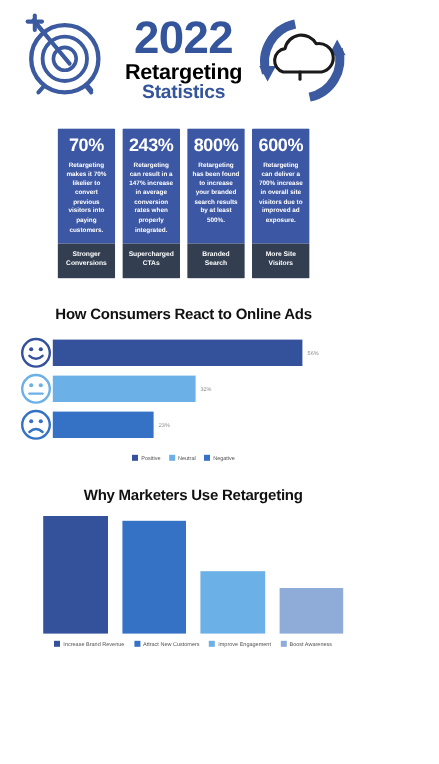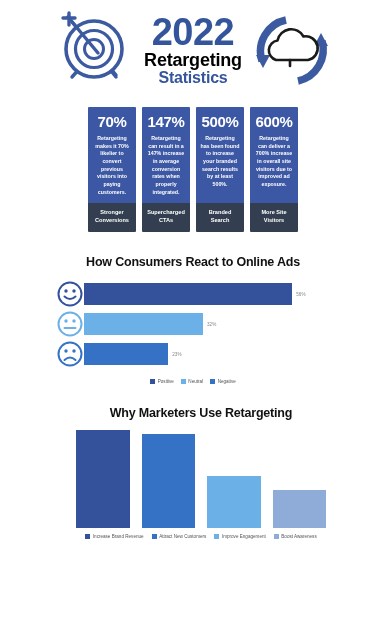--- a/index.html
+++ b/index.html
@@ -1,21 +1,21 @@
 <!DOCTYPE html>
 <html><head>
 <meta charset="utf-8">
 <style>
   html,body{margin:0;padding:0;}
   body{
     width:366px;height:637px;background:#ffffff;
     font-family:"Liberation Sans", sans-serif;
     color:#111;overflow:hidden;position:relative;
   }
-  .page{width:306px;height:637px;position:relative;margin-left:40px;}
+  .page{width:306px;height:637px;position:relative;}
 
   
   .header{
     display:flex;align-items:center;justify-content:center;
     gap:4px;padding:6px 0 2px 0;height:95px;box-sizing:border-box;
   }
   .target-icon{width:92px;height:90px;flex:0 0 92px;}
   .cloud-icon{width:92px;height:90px;flex:0 0 92px;}
   .title-block{
     display:flex;flex-direction:column;align-items:center;
@@ -151,29 +151,29 @@
     <div class="card">
       <div class="card-top">
         <div class="card-num">70%</div>
         <div class="card-desc">Retargeting makes it 70% likelier to convert previous visitors into paying customers.</div>
       </div>
       <div class="card-foot">Stronger Conversions</div>
     </div>
 
     <div class="card">
       <div class="card-top">
-        <div class="card-num">147%</div>
+        <div class="card-num">243%</div>
         <div class="card-desc">Retargeting can result in a 147% increase in average conversion rates when properly integrated.</div>
       </div>
       <div class="card-foot">Supercharged CTAs</div>
     </div>
 
     <div class="card">
       <div class="card-top">
-        <div class="card-num">500%</div>
+        <div class="card-num">800%</div>
         <div class="card-desc">Retargeting has been found to increase your branded search results by at least 500%.</div>
       </div>
       <div class="card-foot">Branded Search</div>
     </div>
 
     <div class="card">
       <div class="card-top">
         <div class="card-num">600%</div>
         <div class="card-desc">Retargeting can deliver a 700% increase in overall site visitors due to improved ad exposure.</div>
       </div>

